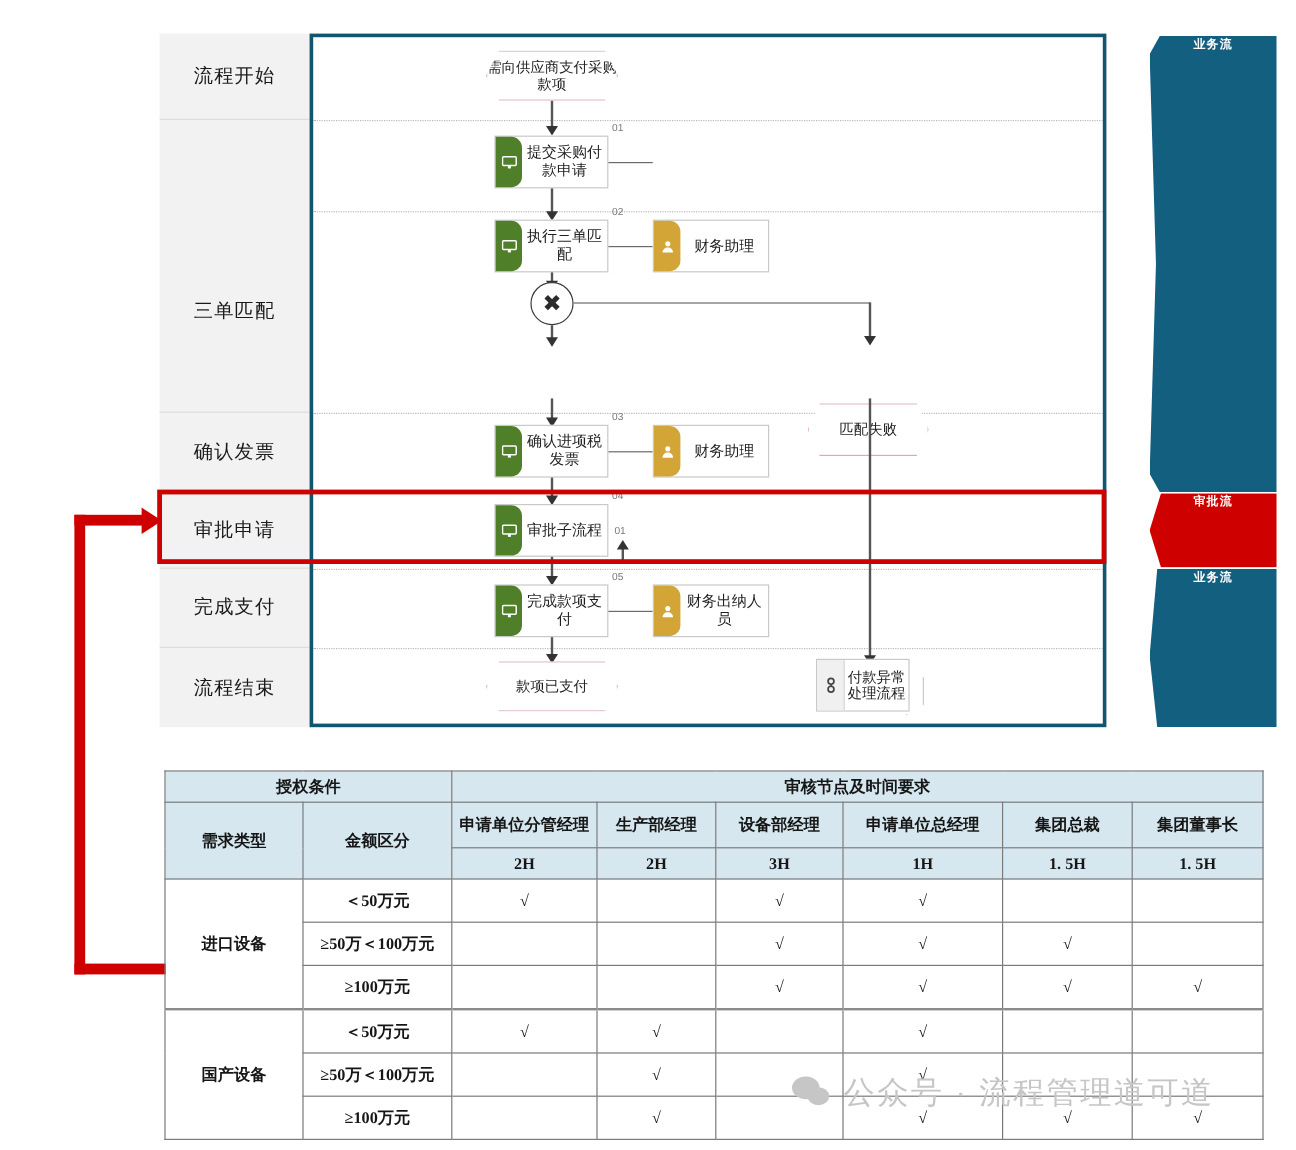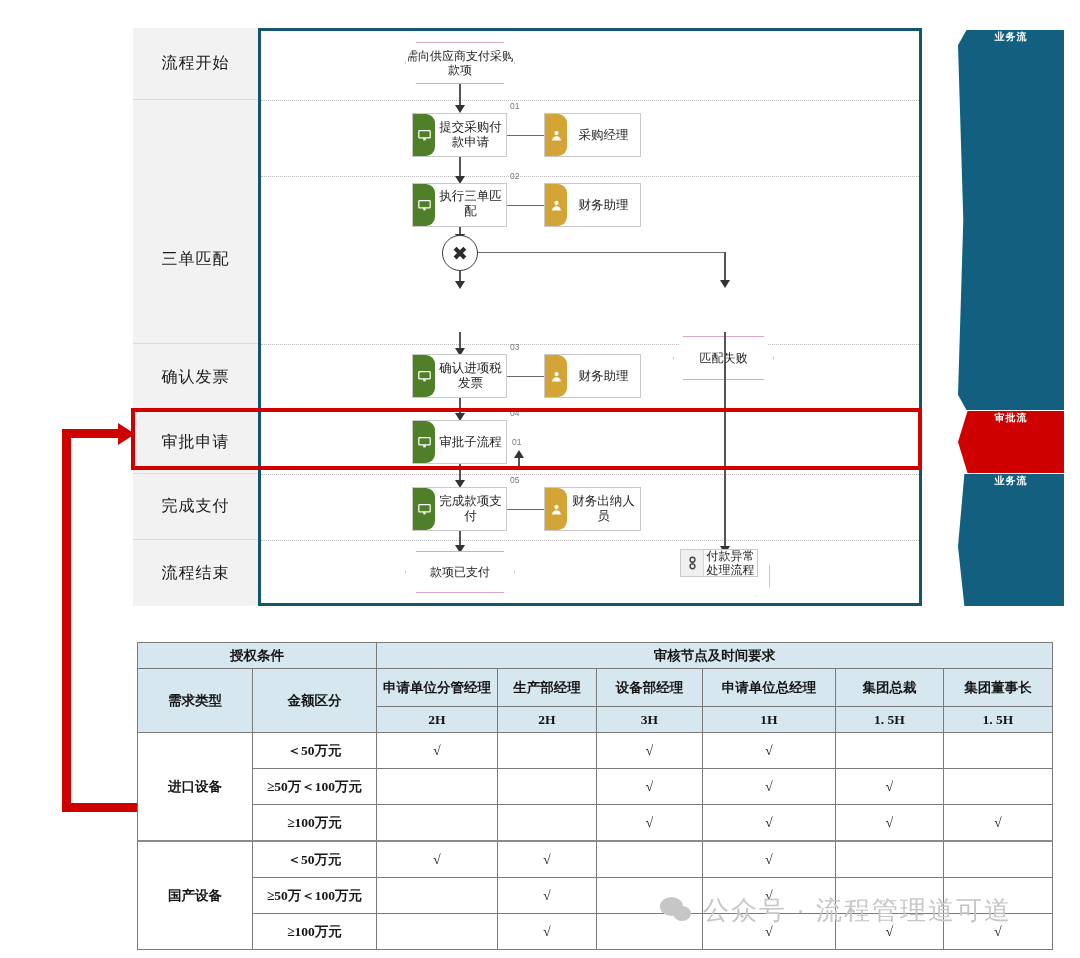--- a/index.html
+++ b/index.html
@@ -137,34 +137,25 @@
     <span class="band">
       <svg width="13" height="13" viewBox="0 0 16 16">
           <rect x="1" y="2" width="14" height="9" rx="1" fill="none" stroke="#fff" stroke-width="1.5"></rect>
           <rect x="6.5" y="11" width="3" height="3" fill="#fff"></rect>
         </svg>
     </span>
     <span class="lbl">提交采购付款申请</span>
   </div>
   <div class="numtag" style="left:510px;top:101px;">01</div>
   <div class="conn-h" style="left:507px;top:135px;width:37px;"></div>
-  <div class="task" style="left:544px;top:113px;width:97px;height:44px;">
-    <span class="band role">
-      <svg width="13" height="13" viewBox="0 0 16 16">
-          <circle cx="8" cy="5" r="2.6" fill="#fff"></circle>
-          <path d="M2.6 14c0-3.1 2.4-5.2 5.4-5.2S13.4 10.9 13.4 14z" fill="#fff"></path>
-        </svg>
-    </span>
-    <span class="lbl">采购经理</span>
-  </div>
 
   <div class="ln v" style="left:459px;top:157px;height:22px;"></div>
   <div class="arrow-d" style="left:455px;top:176px;"></div>
 
-  <div class="task" style="left:412px;top:183px;width:95px;height:44px;font-family:Liberation Mono, monospace;">
+  <div class="task" style="left:412px;top:183px;width:95px;height:44px;">
     <span class="band">
       <svg width="13" height="13" viewBox="0 0 16 16">
           <rect x="1" y="2" width="14" height="9" rx="1" fill="none" stroke="#fff" stroke-width="1.5"></rect>
           <rect x="6.5" y="11" width="3" height="3" fill="#fff"></rect>
         </svg>
     </span>
     <span class="lbl">执行三单匹配</span>
   </div>
   <div class="numtag" style="left:510px;top:171px;">02</div>
   <div class="conn-h" style="left:507px;top:205px;width:37px;"></div>
@@ -266,21 +257,21 @@
 
   <div class="ln v" style="left:459px;top:531px;height:18px;"></div>
   <div class="arrow-d" style="left:455px;top:545px;"></div>
 
   <div class="event" style="left:405px;top:551px;width:110px;height:42px;">
     <span>款项已支付</span>
   </div>
 
   <div class="subproc-tail" style="left:755px;top:556px;width:14px;height:38px;
        clip-path:polygon(0 0,100% 22%,100% 78%,0 100%);"></div>
-  <div class="subproc" style="left:680px;top:549px;width:78px;height:28px;">
+  <div class="subproc" style="left:680px;top:549px;width:78px;height:44px;">
     <span class="band">
       <svg width="11" height="15" viewBox="0 0 10 16">
           <circle cx="5" cy="4" r="2.6" fill="none" stroke="#444" stroke-width="1.5"></circle>
           <circle cx="5" cy="11" r="2.6" fill="none" stroke="#444" stroke-width="1.5"></circle>
           <line x1="5" y1="6.6" x2="5" y2="8.4" stroke="#444" stroke-width="1.5"></line>
         </svg>
     </span>
     <span class="lbl">付款异常处理流程</span>
   </div>
 

